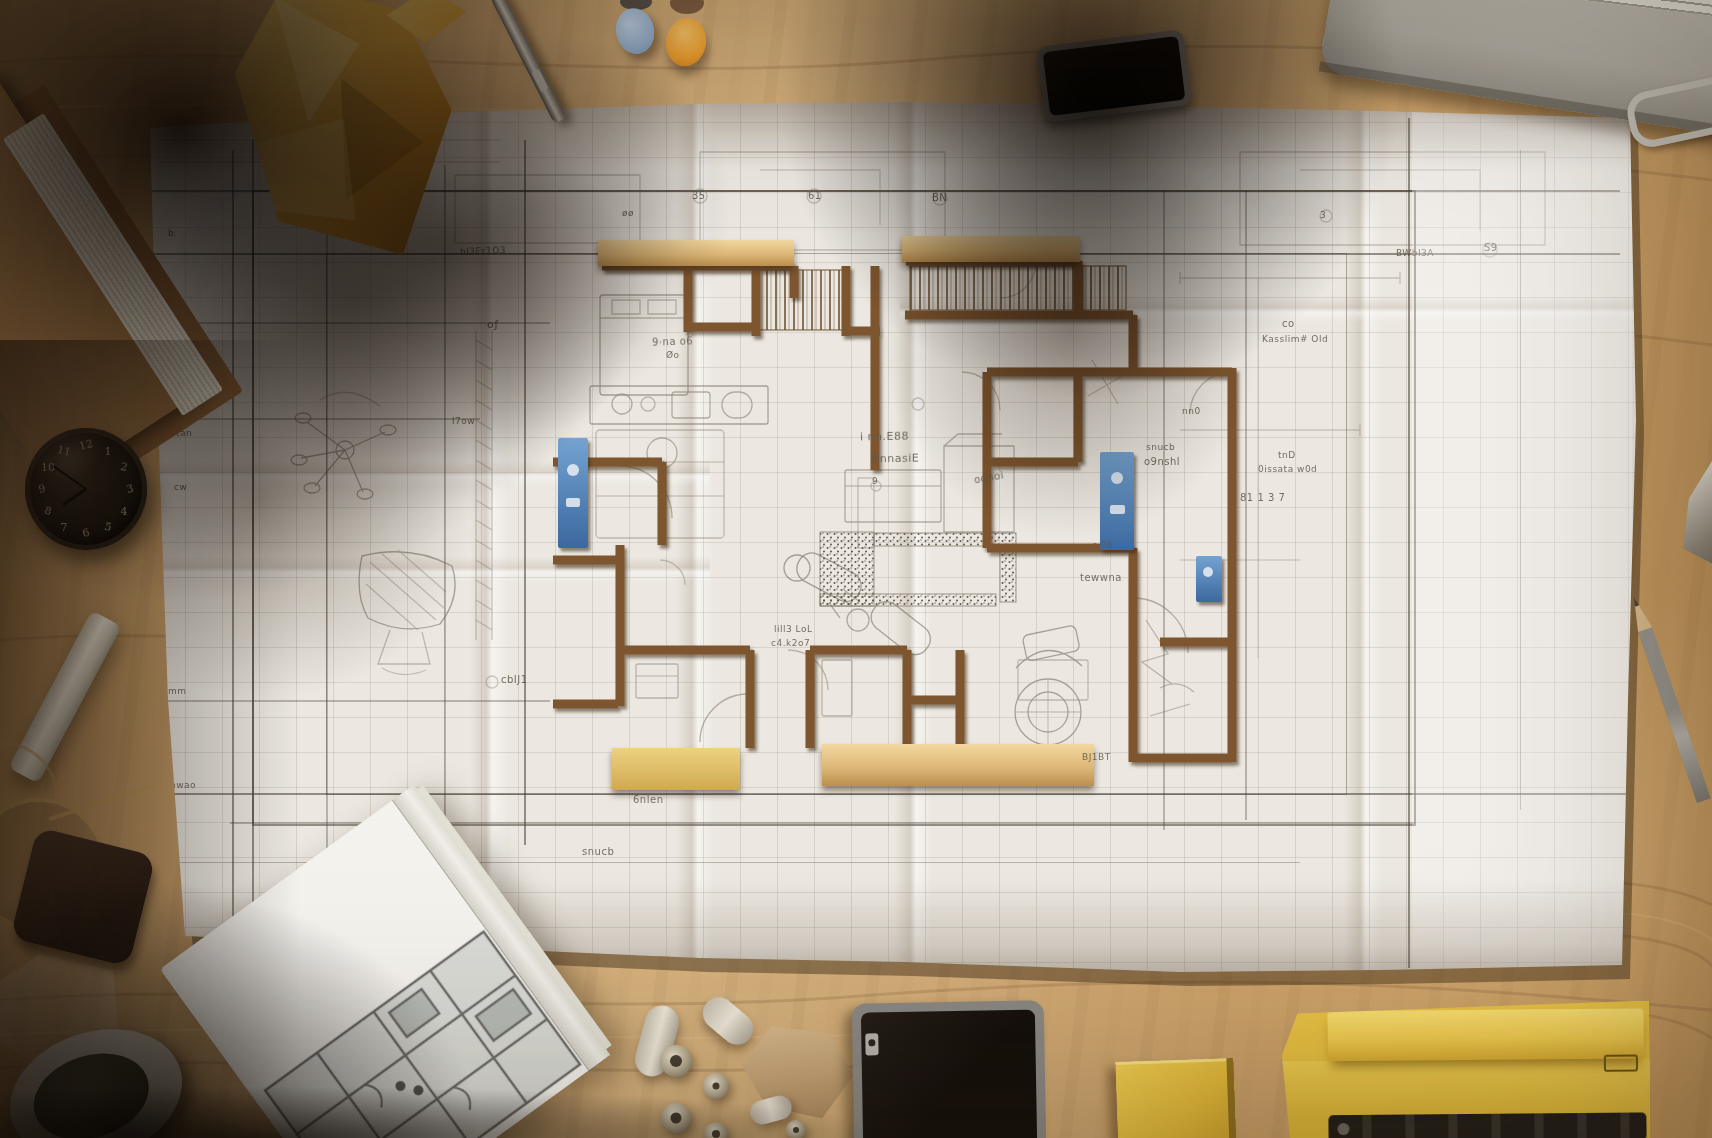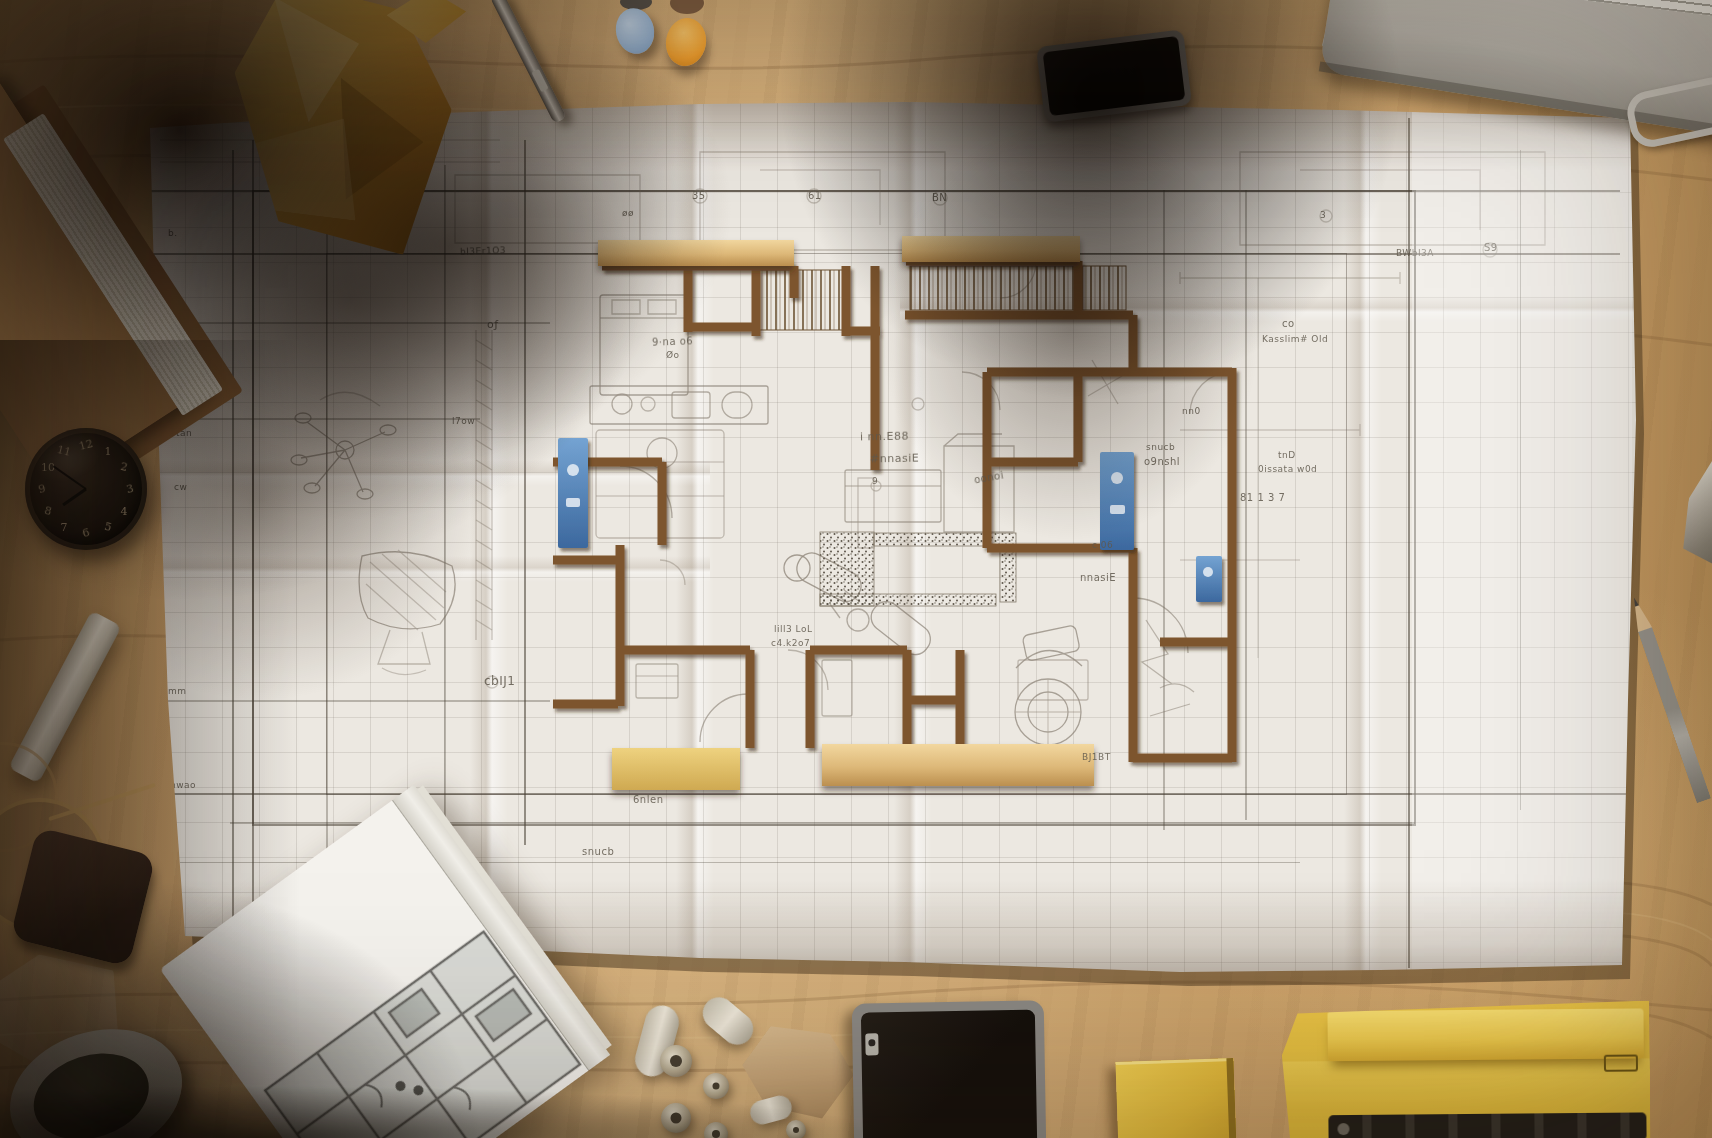--- a/index.html
+++ b/index.html
@@ -354,38 +354,38 @@
         <span class="ann" style="left: 452px; top: 416px; font-size: 9px; transform: rotate(0deg);">l7ow</span>
         <span class="ann" style="left: 652px; top: 336px; font-size: 10px; transform: rotate(-2deg);">9·na o6</span>
         <span class="ann" style="left: 666px; top: 350px; font-size: 9px; transform: rotate(0deg);">Øo</span>
         <span class="ann" style="left: 860px; top: 430px; font-size: 11px; transform: rotate(-1deg);">i nn.E88</span>
         <span class="ann" style="left: 870px; top: 452px; font-size: 11px; transform: rotate(-1deg);">#nnasiE</span>
         <span class="ann" style="left: 872px; top: 476px; font-size: 9px; transform: rotate(0deg);">9</span>
         <span class="ann" style="left: 974px; top: 472px; font-size: 10px; transform: rotate(-10deg);">oonoi</span>
         <span class="ann" style="left: 1144px; top: 456px; font-size: 10px; transform: rotate(0deg);">o9nshl</span>
         <span class="ann" style="left: 1240px; top: 492px; font-size: 10px; transform: rotate(0deg);">81 1 3 7</span>
         <span class="ann" style="left: 1092px; top: 540px; font-size: 9px; transform: rotate(0deg);">c 06</span>
-        <span class="ann" style="left: 1080px; top: 572px; font-size: 10px; transform: rotate(0deg);">nnasiE</span>
+        <span class="ann" style="left: 1080px; top: 572px; font-size: 10px; transform: rotate(0deg);">tewwna</span>
         <span class="ann" style="left: 774px; top: 624px; font-size: 9px; transform: rotate(0deg);">lill3 LoL</span>
         <span class="ann" style="left: 771px; top: 638px; font-size: 9px; transform: rotate(0deg);">c4.k2o7</span>
         <span class="ann" style="left: 1278px; top: 450px; font-size: 9px; transform: rotate(0deg);">tnD</span>
         <span class="ann" style="left: 1258px; top: 464px; font-size: 9px; transform: rotate(0deg);">0issata w0d</span>
         <span class="ann" style="left: 1282px; top: 318px; font-size: 10px; transform: rotate(0deg);">co</span>
         <span class="ann" style="left: 1262px; top: 334px; font-size: 9px; transform: rotate(0deg);">Kasslim# Old</span>
         <span class="ann" style="left: 1396px; top: 248px; font-size: 9px; transform: rotate(0deg);">BWbI3A</span>
         <span class="ann" style="left: 633px; top: 794px; font-size: 10px; transform: rotate(0deg);">6nlen</span>
         <span class="ann" style="left: 582px; top: 846px; font-size: 10px; transform: rotate(0deg);">snucb</span>
         <span class="ann" style="left: 1082px; top: 752px; font-size: 9px; transform: rotate(0deg);">BJ1BT</span>
         <span class="ann" style="left: 692px; top: 190px; font-size: 10px; transform: rotate(0deg);">35</span>
         <span class="ann" style="left: 808px; top: 190px; font-size: 10px; transform: rotate(0deg);">61</span>
         <span class="ann" style="left: 932px; top: 192px; font-size: 10px; transform: rotate(0deg);">BN</span>
         <span class="ann" style="left: 1320px; top: 210px; font-size: 9px; transform: rotate(0deg);">3</span>
         <span class="ann" style="left: 1484px; top: 242px; font-size: 10px; transform: rotate(0deg);">S9</span>
         <span class="ann" style="left: 622px; top: 208px; font-size: 9px; transform: rotate(0deg);">øø</span>
-        <span class="ann" style="left: 484px; top: 674px; font-size: 12px; transform: rotate(0deg);">cbIJ1</span>
+        <span class="ann" style="left: 501px; top: 674px; font-size: 10px; transform: rotate(0deg);">cbIJ1</span>
         <span class="ann" style="left: 1182px; top: 406px; font-size: 9px; transform: rotate(0deg);">nn0</span>
         <span class="ann" style="left: 1146px; top: 442px; font-size: 9px; transform: rotate(0deg);">snucb</span>
         <span class="ann" style="left: 168px; top: 228px; font-size: 9px; transform: rotate(0deg);">b.</span>
         <span class="ann" style="left: 170px; top: 298px; font-size: 9px; transform: rotate(0deg);">sh</span>
         <span class="ann" style="left: 176px; top: 428px; font-size: 9px; transform: rotate(0deg);">tan</span>
         <span class="ann" style="left: 174px; top: 482px; font-size: 9px; transform: rotate(0deg);">cw</span>
         <span class="ann" style="left: 168px; top: 686px; font-size: 9px; transform: rotate(0deg);">mm</span>
         <span class="ann" style="left: 170px; top: 780px; font-size: 9px; transform: rotate(0deg);">nwao</span>
       </div>
 

